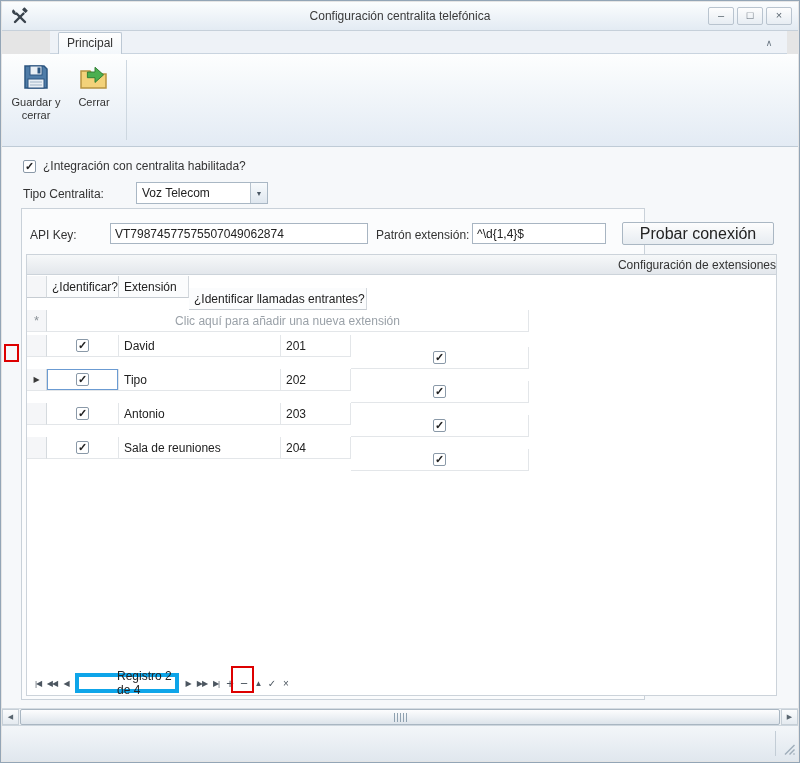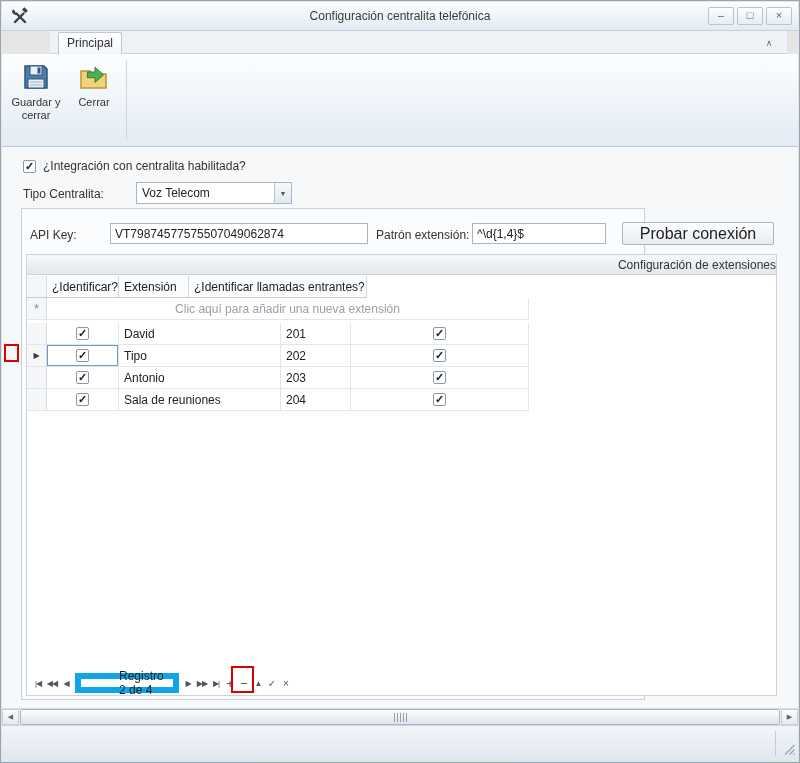--- a/index.html
+++ b/index.html
@@ -49,21 +49,21 @@
   
   .main-bg { position: absolute; left: 1px; right: 1px; top: 146px; height: 561px; background: #f6f8fa; }
   .chk {
     display: inline-flex; width: 13px; height: 13px; border: 1px solid #8a99a8; border-radius: 2px;
     background: #fff; align-items: center; justify-content: center;
     font-size: 11px; font-weight: bold; color: #222; line-height: 11px;
   }
   .integration-row { position: absolute; left: 22px; top: 158px; display: flex; align-items: center; gap: 7px; }
   .tipo-label { position: absolute; left: 22px; top: 186px; }
   .combo {
-    position: absolute; left: 135px; top: 181px; width: 156px; height: 22px;
+    position: absolute; left: 135px; top: 181px; width: 132px; height: 22px;
     background: #fff; border: 1px solid #a9b7c4;
   }
   .combo-text { position: absolute; left: 5px; top: 0; line-height: 20px; font-size: 12px; color: #222; }
   .combo-btn {
     position: absolute; right: 0; top: 0; bottom: 0; width: 17px;
     background: linear-gradient(#f7fafc, #dfe7ef); border-left: 1px solid #b6c2cd;
     display: flex; align-items: center; justify-content: center; font-size: 7px; color: #4a5764;
   }
   
   .panel {
@@ -97,38 +97,38 @@
   .cell {
     height: 22px; display: flex; align-items: center;
     border-right: 1px solid #e3e6e9; border-bottom: 1px solid #e3e6e9; background: #fff;
     font-size: 12px; color: #222; overflow: hidden;
   }
   .hcell { background: #fbfcfd; border-right: 1px solid #d3d8dd; border-bottom: 1px solid #c6ccd2; color: #222; }
   .c-ind { width: 20px; background: #f5f6f8; border-right: 1px solid #d5dade; justify-content: center; }
   .c-hab { width: 72px; }
   .c-usr { width: 162px; }
   .c-ext { width: 70px; }
-  .c-ident { width: 178px; }
+  .c-ident { width: 178px; margin-top: 12px; }
   .c-new { width: 482px; justify-content: center; color: #9aa1a8; }
   .pad { padding-left: 5px; }
   .center { justify-content: center; }
   .newrow-ind { color: #8b9298; font-size: 13px; }
   .row-spacer { height: 3px; }
   .cur-arrow { font-size: 8px; color: #3a3a3a; }
   .cell-focus { box-shadow: inset 0 0 0 1px #6b9bd2; }
   
   .navigator { position: absolute; left: 4px; top: 418px; height: 20px; display: flex; align-items: center; }
   .nav-btn {
     width: 14px; height: 20px; display: flex; align-items: center; justify-content: center;
     font-size: 8px; color: #4c5660; letter-spacing: -1px;
   }
   .nav-big { font-size: 13px; letter-spacing: 0; }
   .nav-med { font-size: 10px; letter-spacing: 0; }
   .nav-text {
-    width: 104px; height: 20px; margin: 0 2px; border: 6px solid #0ea5e9; background: #fff;
+    width: 104px; height: 20px; margin: 0 2px; border: 4px solid #0ea5e9; background: #fff;
     display: flex; align-items: center; justify-content: center; font-size: 12px; color: #222; padding-left: 38px;
   }
   
   .hscroll {
     position: absolute; left: 1px; right: 1px; top: 707px; height: 17px;
     background: #eef1f4; border-top: 1px solid #d5dce2;
   }
   .scroll-btn {
     position: absolute; top: 0; width: 17px; height: 16px;
     background: linear-gradient(#fbfcfd, #e4eaf0); border: 1px solid #c6cfd7;

